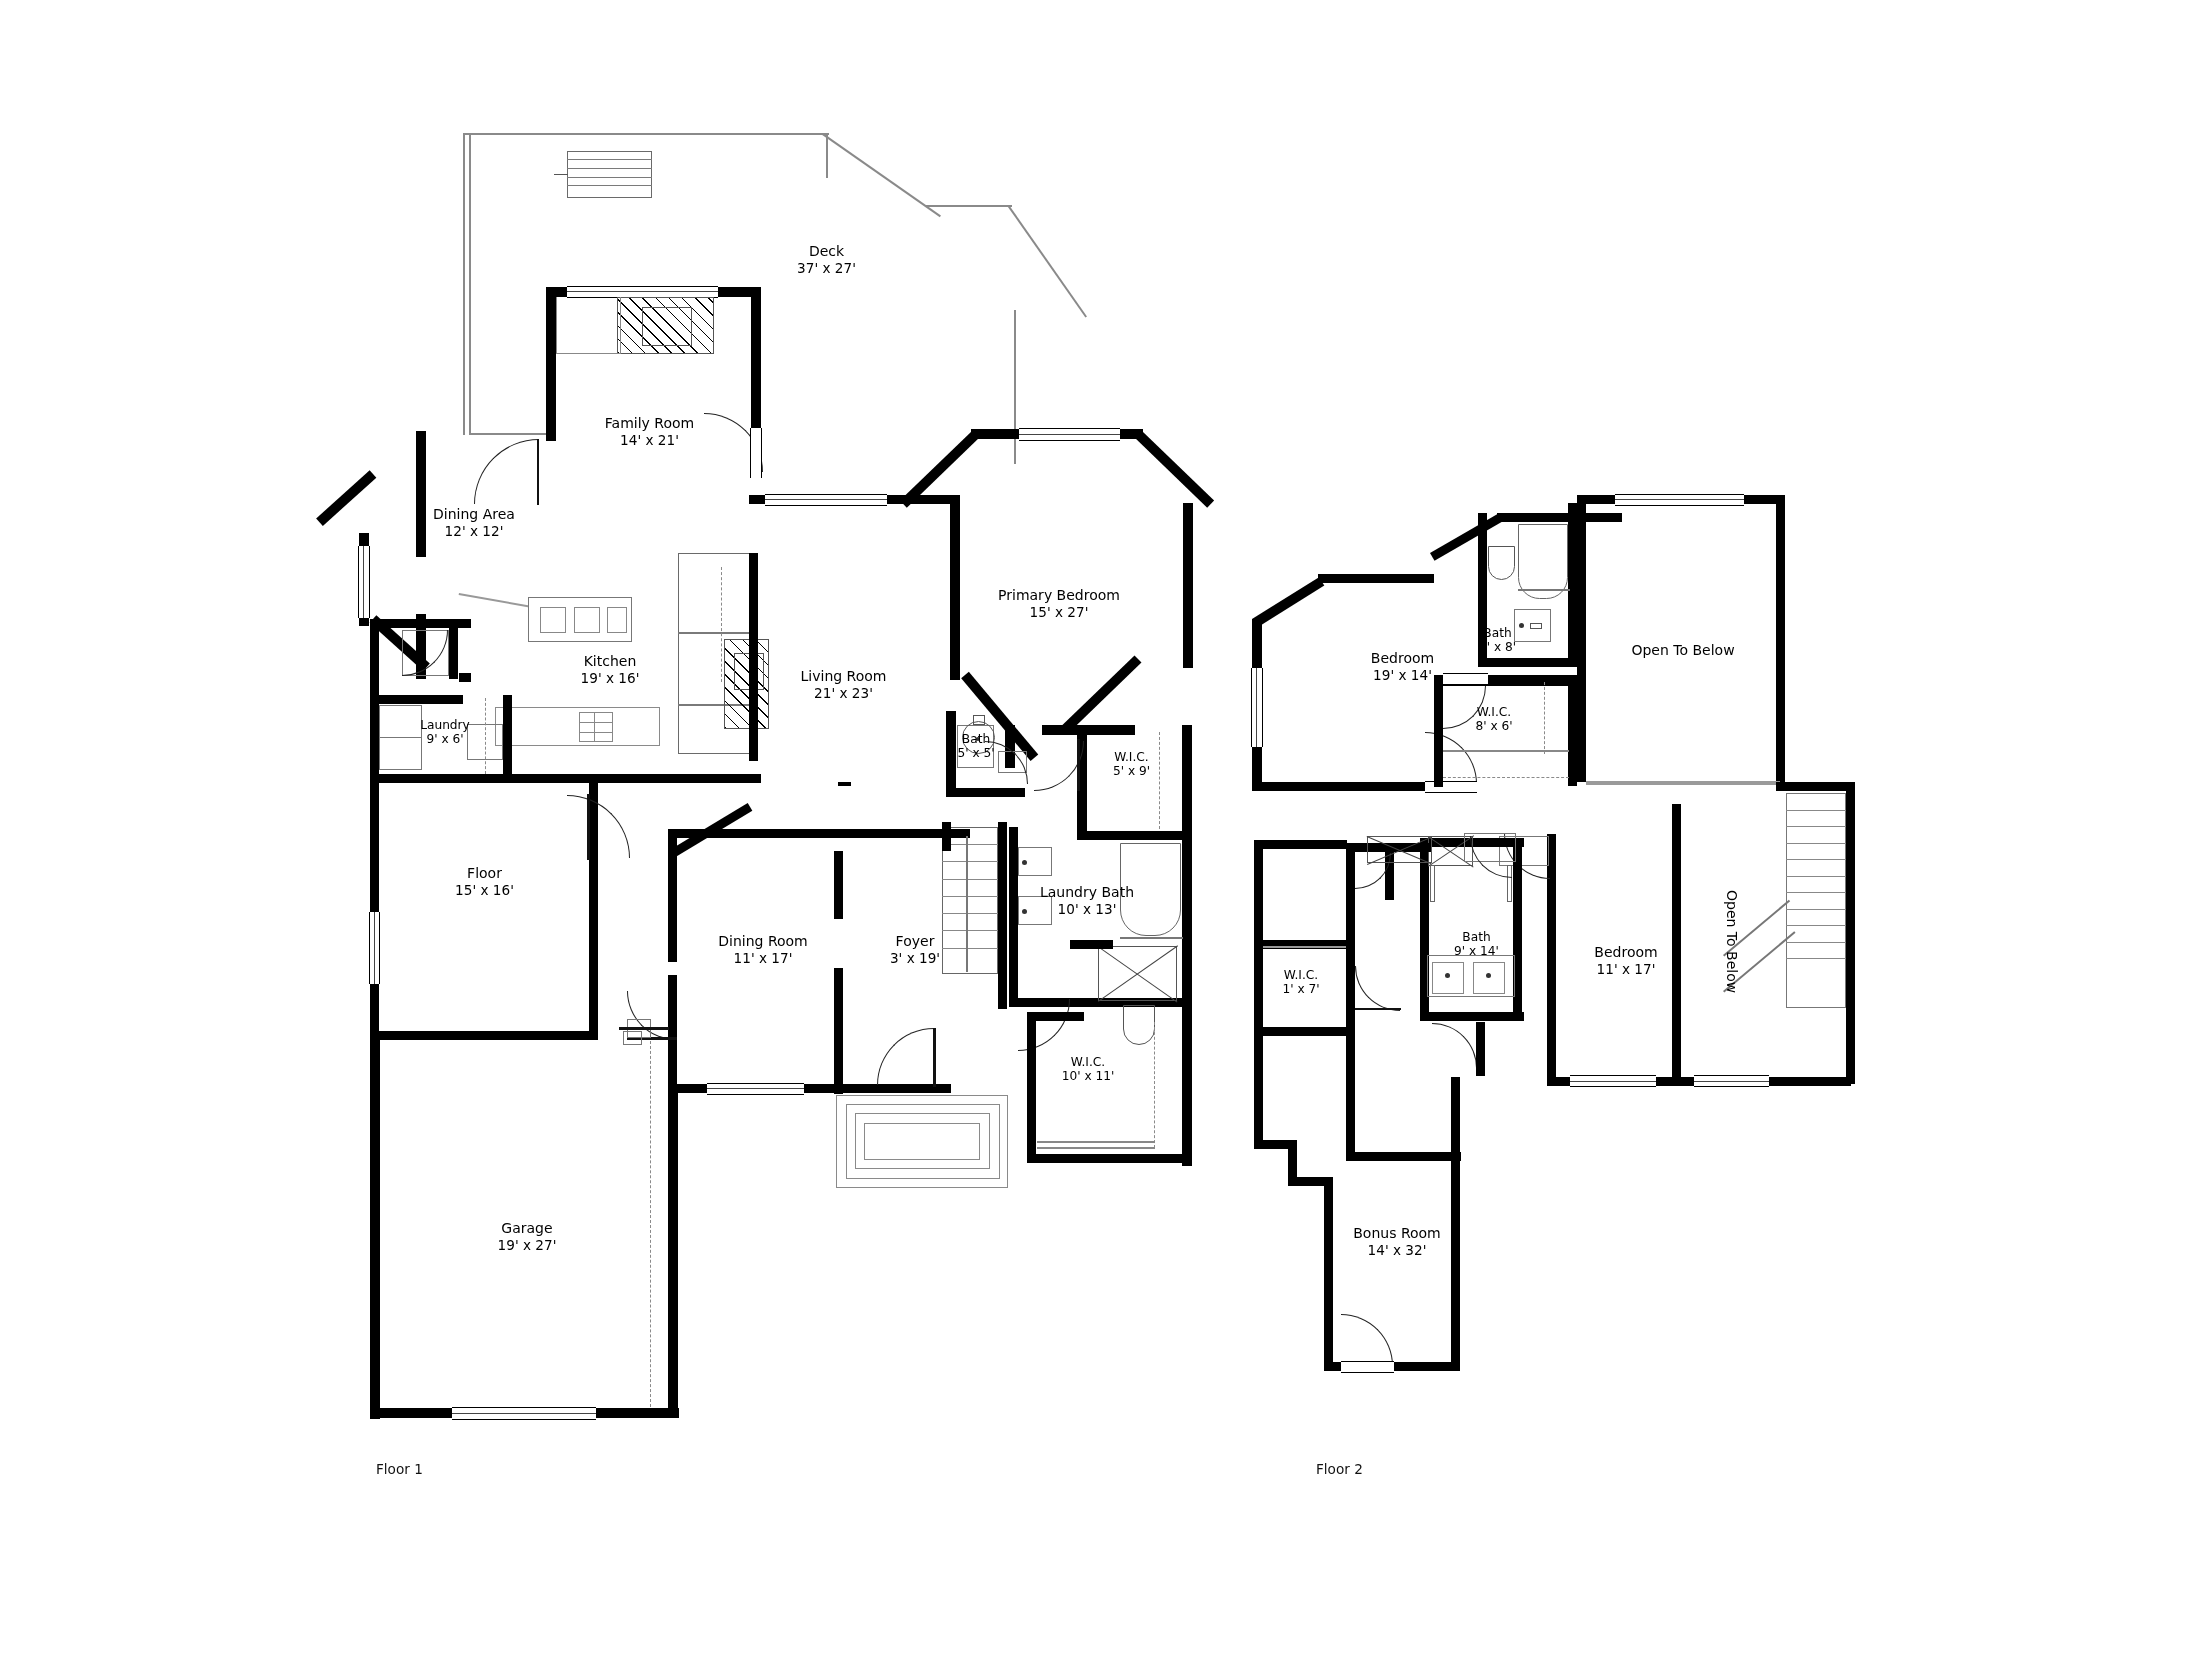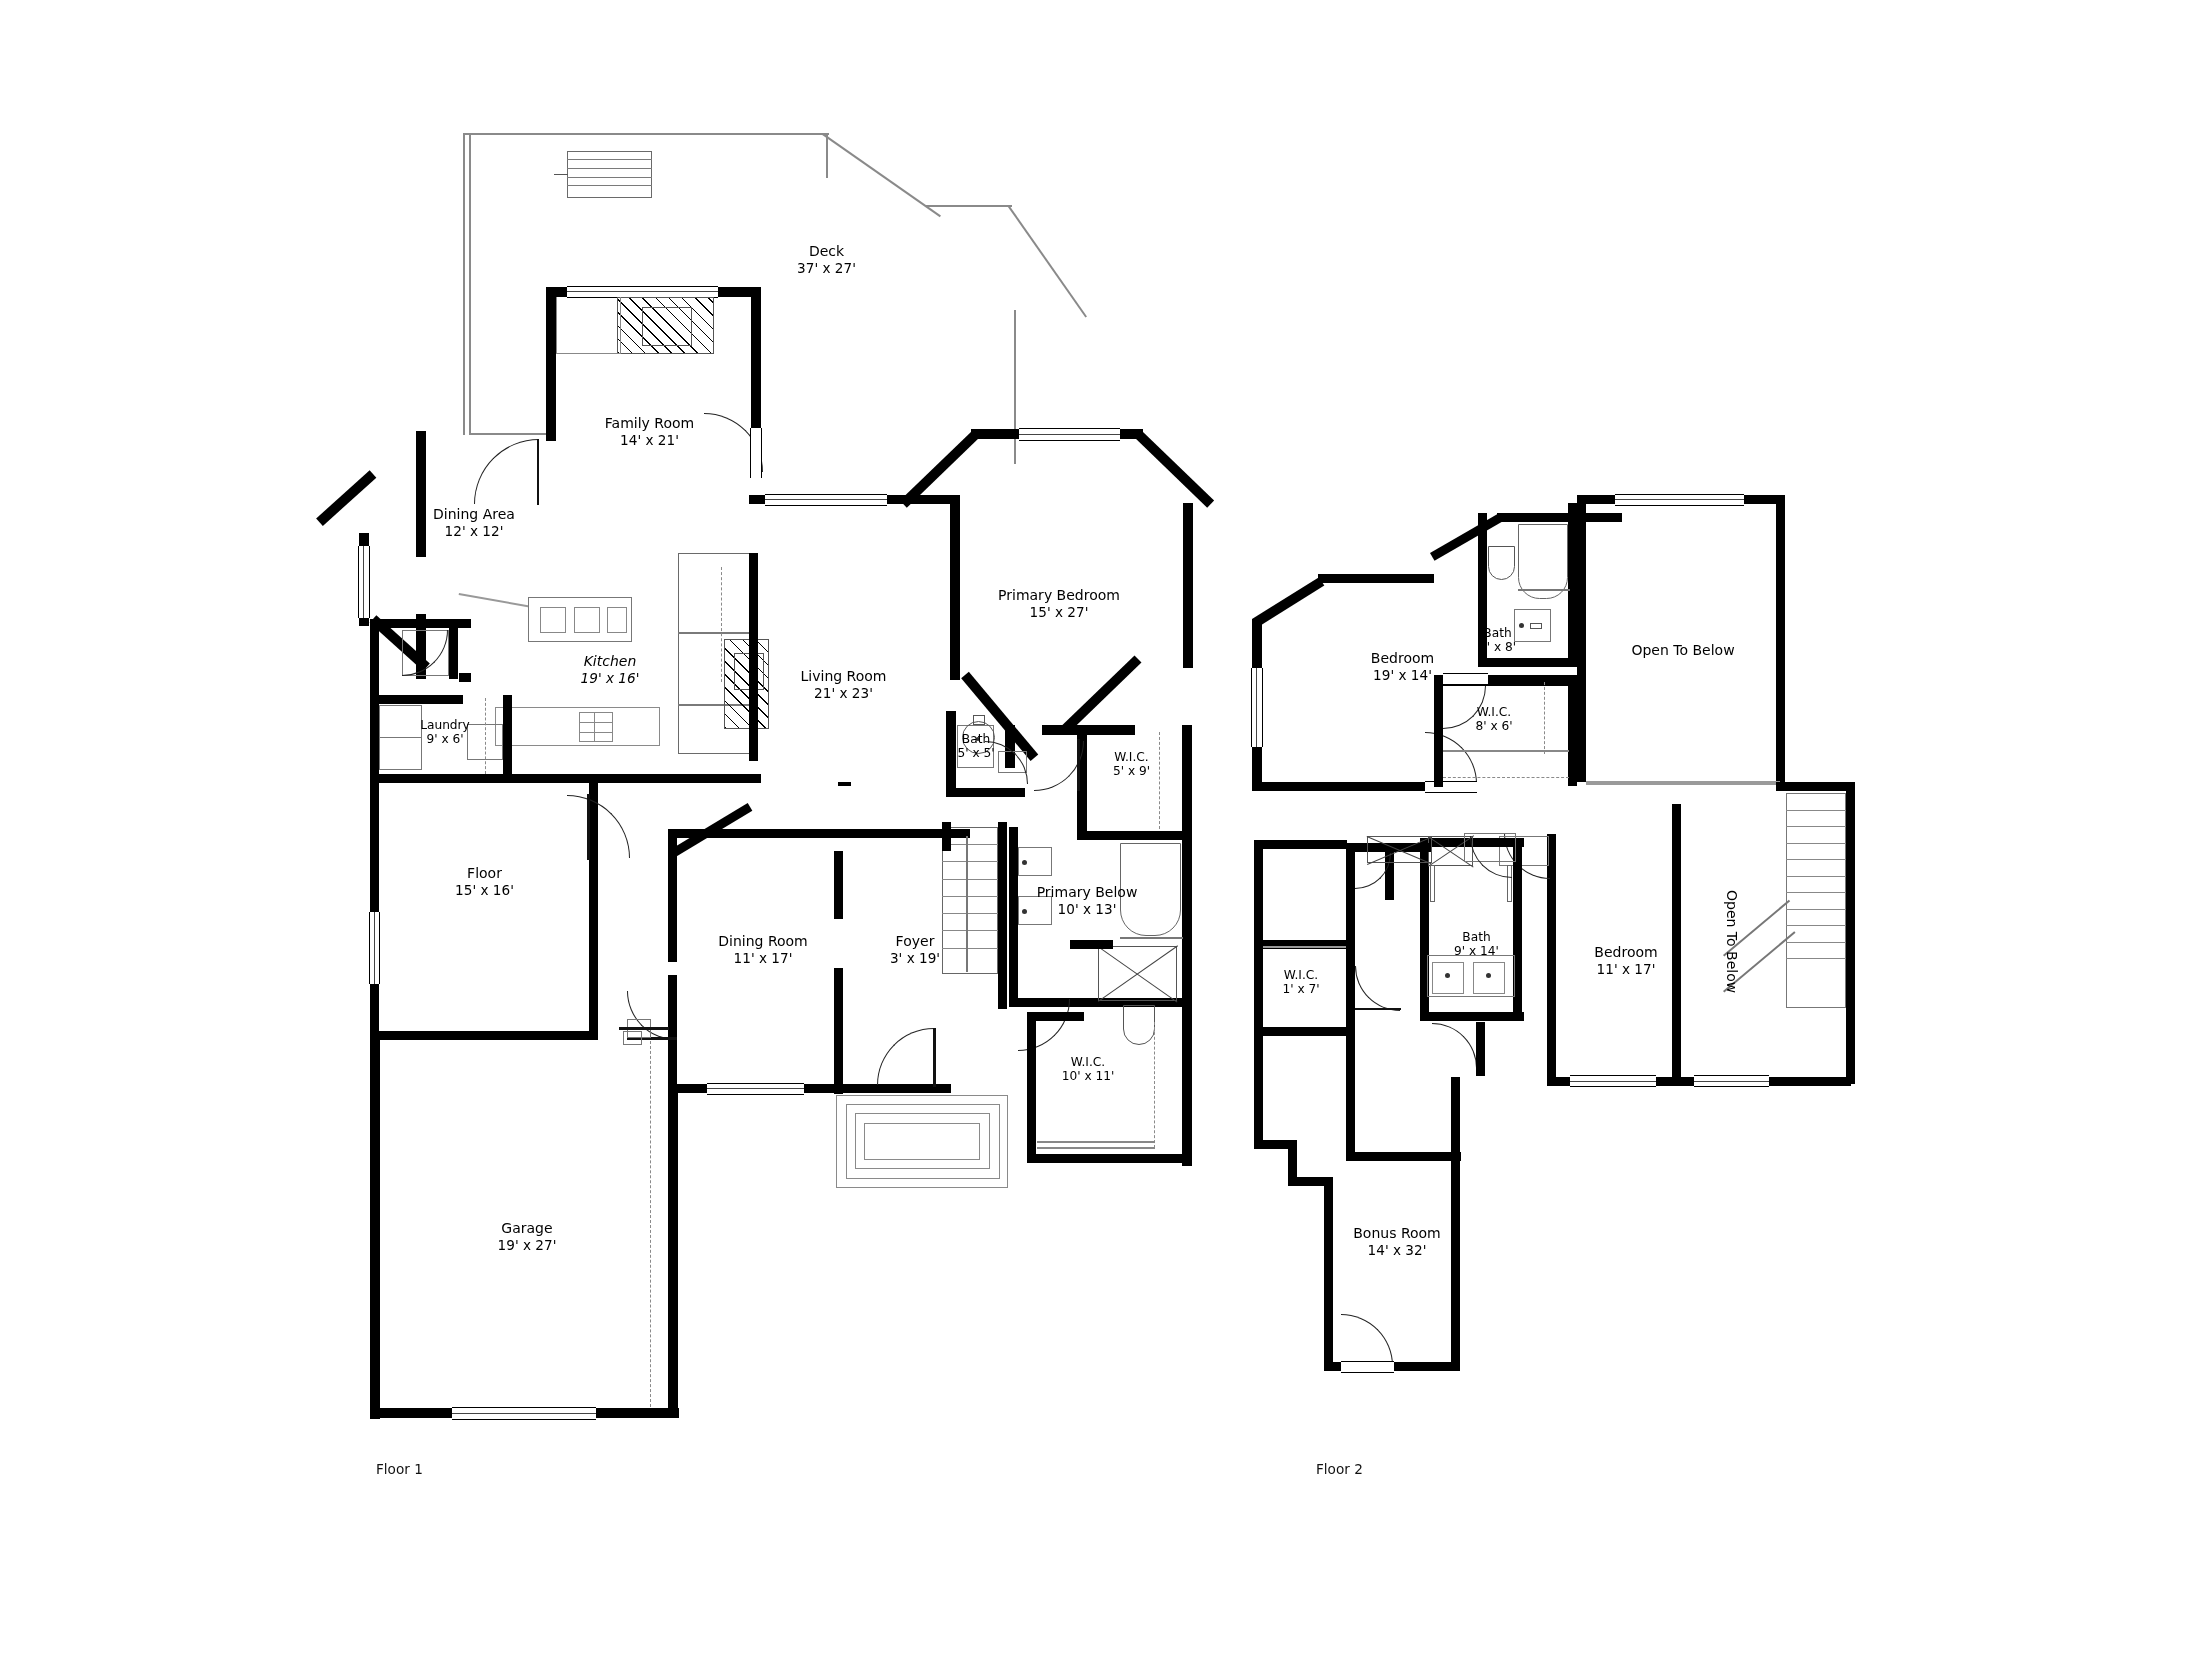--- a/index.html
+++ b/index.html
@@ -215,21 +215,21 @@
       <div class="w" style="left:370px;top:774px;width:391px;height:9.3px;"></div>
 
       <div class="w" style="left:370px;top:625px;width:9.3px;height:151px;"></div>
       <div class="w" style="left:370px;top:619px;width:101px;height:9.3px;"></div>
 
       <div class="box-thin" style="left:402px;top:630px;width:47px;height:46px;border-color:#777;"></div>
       <div class="swing sw-br" style="left:402px;top:630px;width:46px;height:46px;"></div>
       <div class="w" style="left:449px;top:625px;width:9.3px;height:54px;"></div>
       <div class="w" style="left:459px;top:673px;width:11.5px;height:9.3px;"></div>
     </div>
-    <div class="label" style="left:538px;top:653px;width:144px;font-style:italic;">
+    <div class="label" style="left:538px;top:653px;width:144px;">
       <span class="nm">Kitchen</span>
       <span class="dm">19' x 16'</span>
     </div>
 
     <div>
       <div class="w" style="left:370px;top:695px;width:9.3px;height:80px;"></div>
       <div class="w" style="left:503px;top:695px;width:8.6px;height:80px;"></div>
       <div class="w" style="left:370px;top:695px;width:93px;height:8.6px;"></div>
       <div class="box" style="left:379px;top:705px;width:43px;height:36px;border-color:#777;"></div>
       <div class="box" style="left:379px;top:737px;width:43px;height:33px;border-color:#777;"></div>
@@ -388,21 +388,21 @@
 
       <div class="box-thin" style="left:1018px;top:847px;width:34px;height:29px;border-color:#777;"></div>
       <div class="t" style="left:1022px;top:860px;width:5px;height:5px;border-radius:50%;background:#333;"></div>
       <div class="box-thin" style="left:1018px;top:896px;width:34px;height:29px;border-color:#777;"></div>
       <div class="t" style="left:1022px;top:909px;width:5px;height:5px;border-radius:50%;background:#333;"></div>
       <div class="swing sw-br" style="left:1018px;top:999px;width:52px;height:52px;"></div>
 
       <div class="box-thin" style="left:1123px;top:1005px;width:32px;height:40px;border-radius:0 0 16px 16px;border-color:#555;"></div>
     </div>
     <div class="label" style="left:1019px;top:884px;width:136px;">
-      <span class="nm">Primary Below</span>
+      <span class="nm">Laundry Bath</span>
       <span class="dm">10' x 13'</span>
     </div>
 
     <div>
       <div class="w" style="left:1027px;top:1019px;width:9.3px;height:144px;"></div>
       <div class="w" style="left:1182px;top:1012px;width:10px;height:154px;"></div>
       <div class="w" style="left:1027px;top:1154px;width:165px;height:9.3px;"></div>
       <div class="dashv" style="left:1154px;top:1022px;height:126px;"></div>
       <div class="t" style="left:1037px;top:1147px;width:118px;height:2.2px;background:#888;"></div>
       <div class="t" style="left:1037px;top:1141px;width:118px;height:2.2px;background:#888;"></div>

